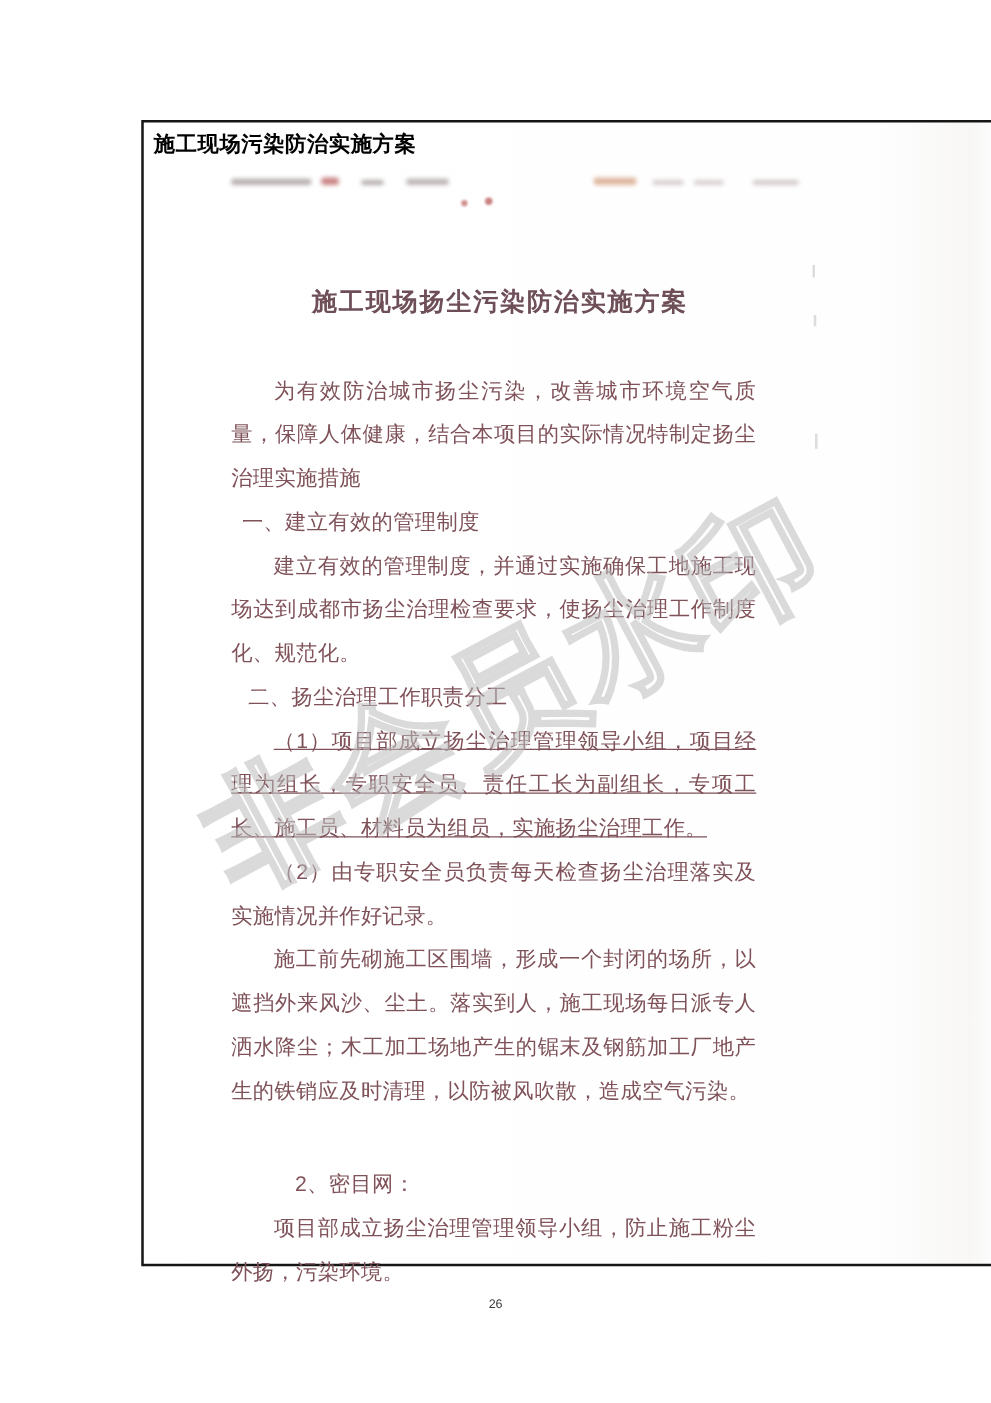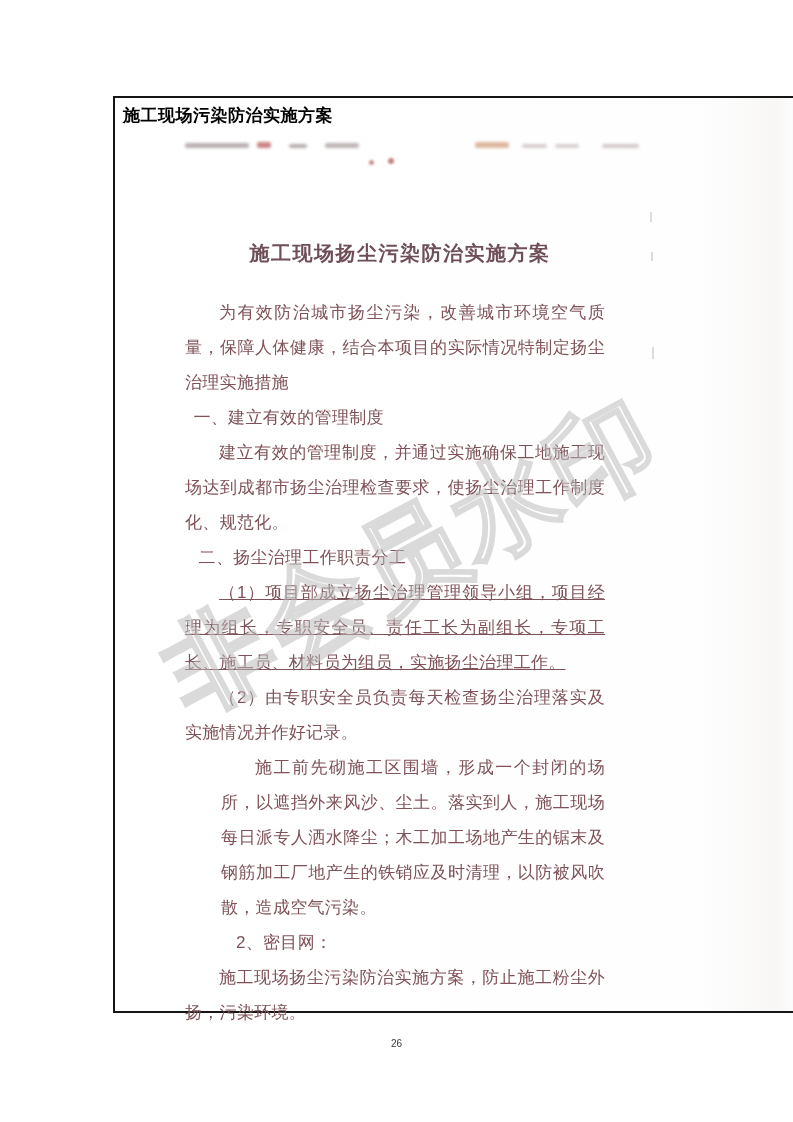--- a/index.html
+++ b/index.html
@@ -77,21 +77,20 @@
     left: 60px;
     top: 130px;
     width: 450px;
     text-align: center;
     font-size: 20px;
     font-weight: 600;
     letter-spacing: 1.5px;
     color: #6e4f58;
     filter: blur(0.4px);
     z-index: 2;
-    margin-top: 12px;
   }
 
   .scan-body {
     position: absolute;
     left: 70px;
     top: 197px;
     width: 420px;
     font-size: 17px;
     line-height: 35px;
     letter-spacing: 0.3px;
@@ -141,22 +140,22 @@
 
     <h1 class="scan-title">施工现场扬尘污染防治实施方案</h1>
 
     <div class="scan-body">
         <p style="text-indent: 2em;">为有效防治城市扬尘污染，改善城市环境空气质量，保障人体健康，结合本项目的实际情况特制定扬尘治理实施措施</p>
         <p style="text-indent: 0.5em;">一、建立有效的管理制度</p>
         <p style="text-indent: 2em;">建立有效的管理制度，并通过实施确保工地施工现场达到成都市扬尘治理检查要求，使扬尘治理工作制度化、规范化。</p>
         <p style="text-indent: 0.8em;">二、扬尘治理工作职责分工</p>
         <p style="text-indent: 2em; text-decoration: underline;">（1）项目部成立扬尘治理管理领导小组，项目经理为组长，专职安全员、责任工长为副组长，专项工长、施工员、材料员为组员，实施扬尘治理工作。</p>
         <p style="text-indent: 2em;">（2）由专职安全员负责每天检查扬尘治理落实及实施情况并作好记录。</p>
-        <p style="text-indent: 2em; margin-left: 36px;">施工前先砌施工区围墙，形成一个封闭的场所，以遮挡外来风沙、尘土。落实到人，施工现场每日派专人洒水降尘；木工加工场地产生的锯末及钢筋加工厂地产生的铁销应及时清理，以防被风吹散，造成空气污染。</p>
-        <p style="text-indent: 3em;">2、密目网：</p>
-        <p style="text-indent: 2em;">施工现场扬尘污染防治实施方案，防止施工粉尘外扬，污染环境。</p>
+        <p style="text-indent: 2em;">施工前先砌施工区围墙，形成一个封闭的场所，以遮挡外来风沙、尘土。落实到人，施工现场每日派专人洒水降尘；木工加工场地产生的锯末及钢筋加工厂地产生的铁销应及时清理，以防被风吹散，造成空气污染。</p>
+        <p style="text-indent: 3em; margin-top: 40px;">2、密目网：</p>
+        <p style="text-indent: 2em;">项目部成立扬尘治理管理领导小组，防止施工粉尘外扬，污染环境。</p>
       </div>
 
   </div>
 
   <div class="page-number">26</div>
 
 </div>
 
 </body></html>

